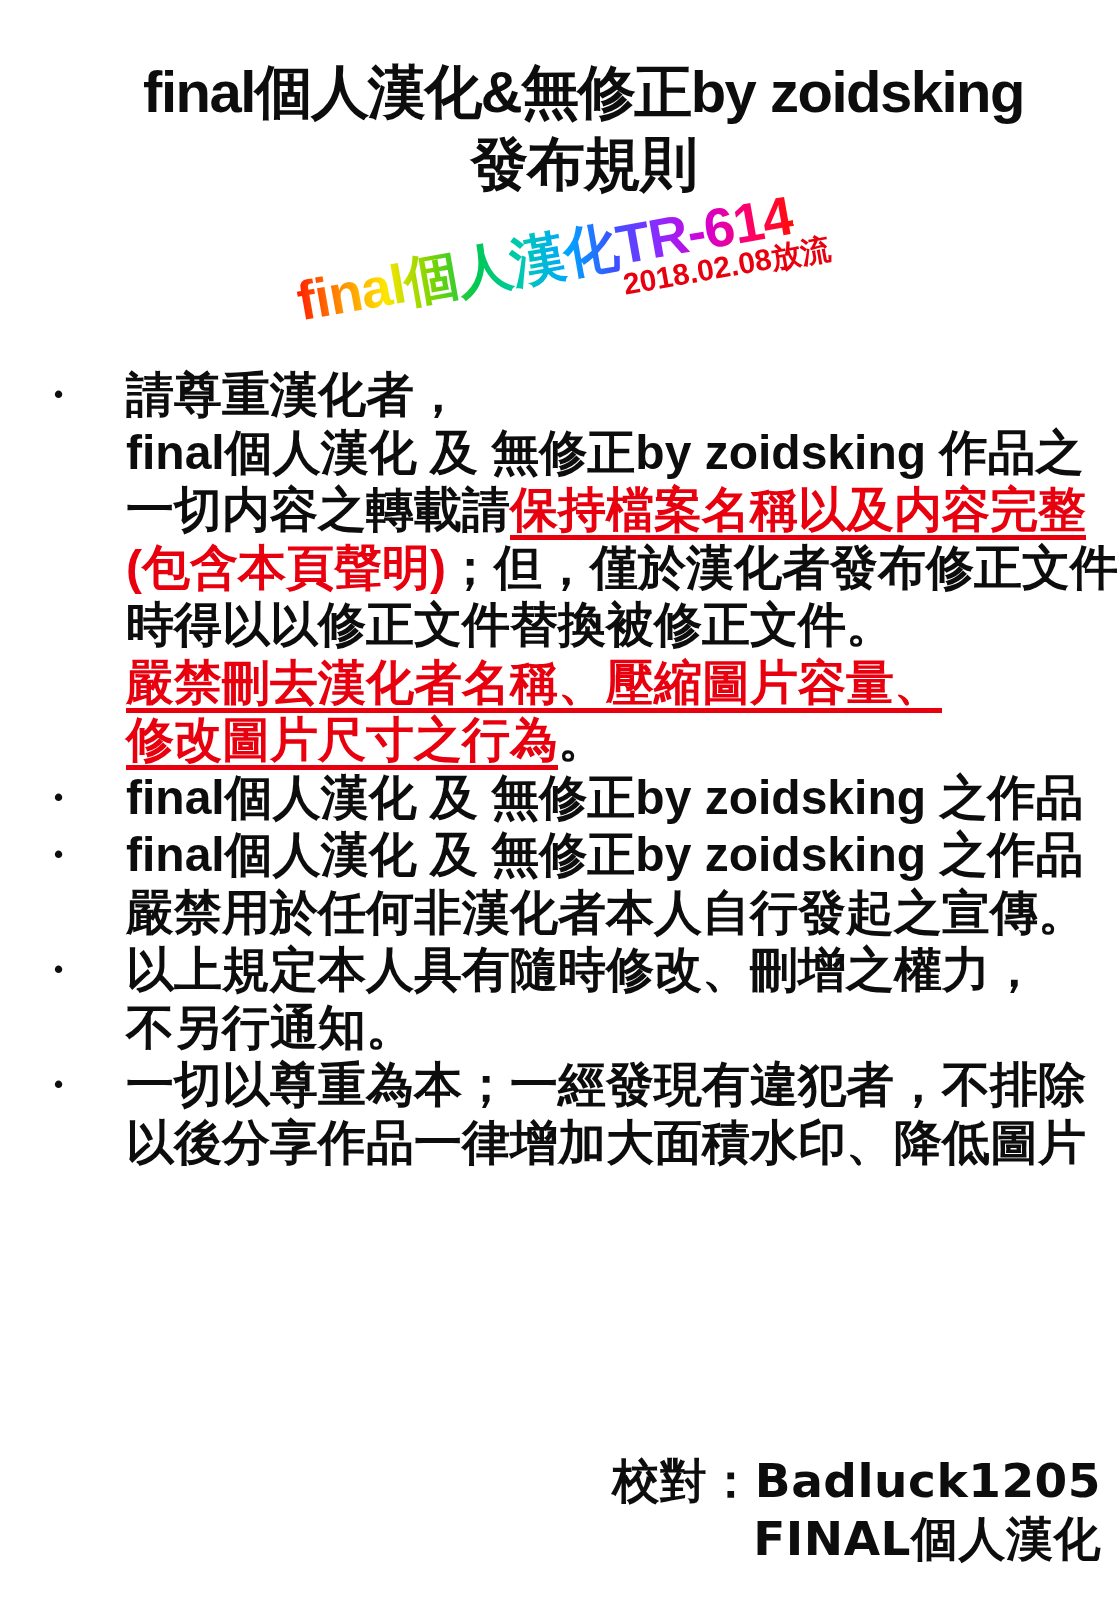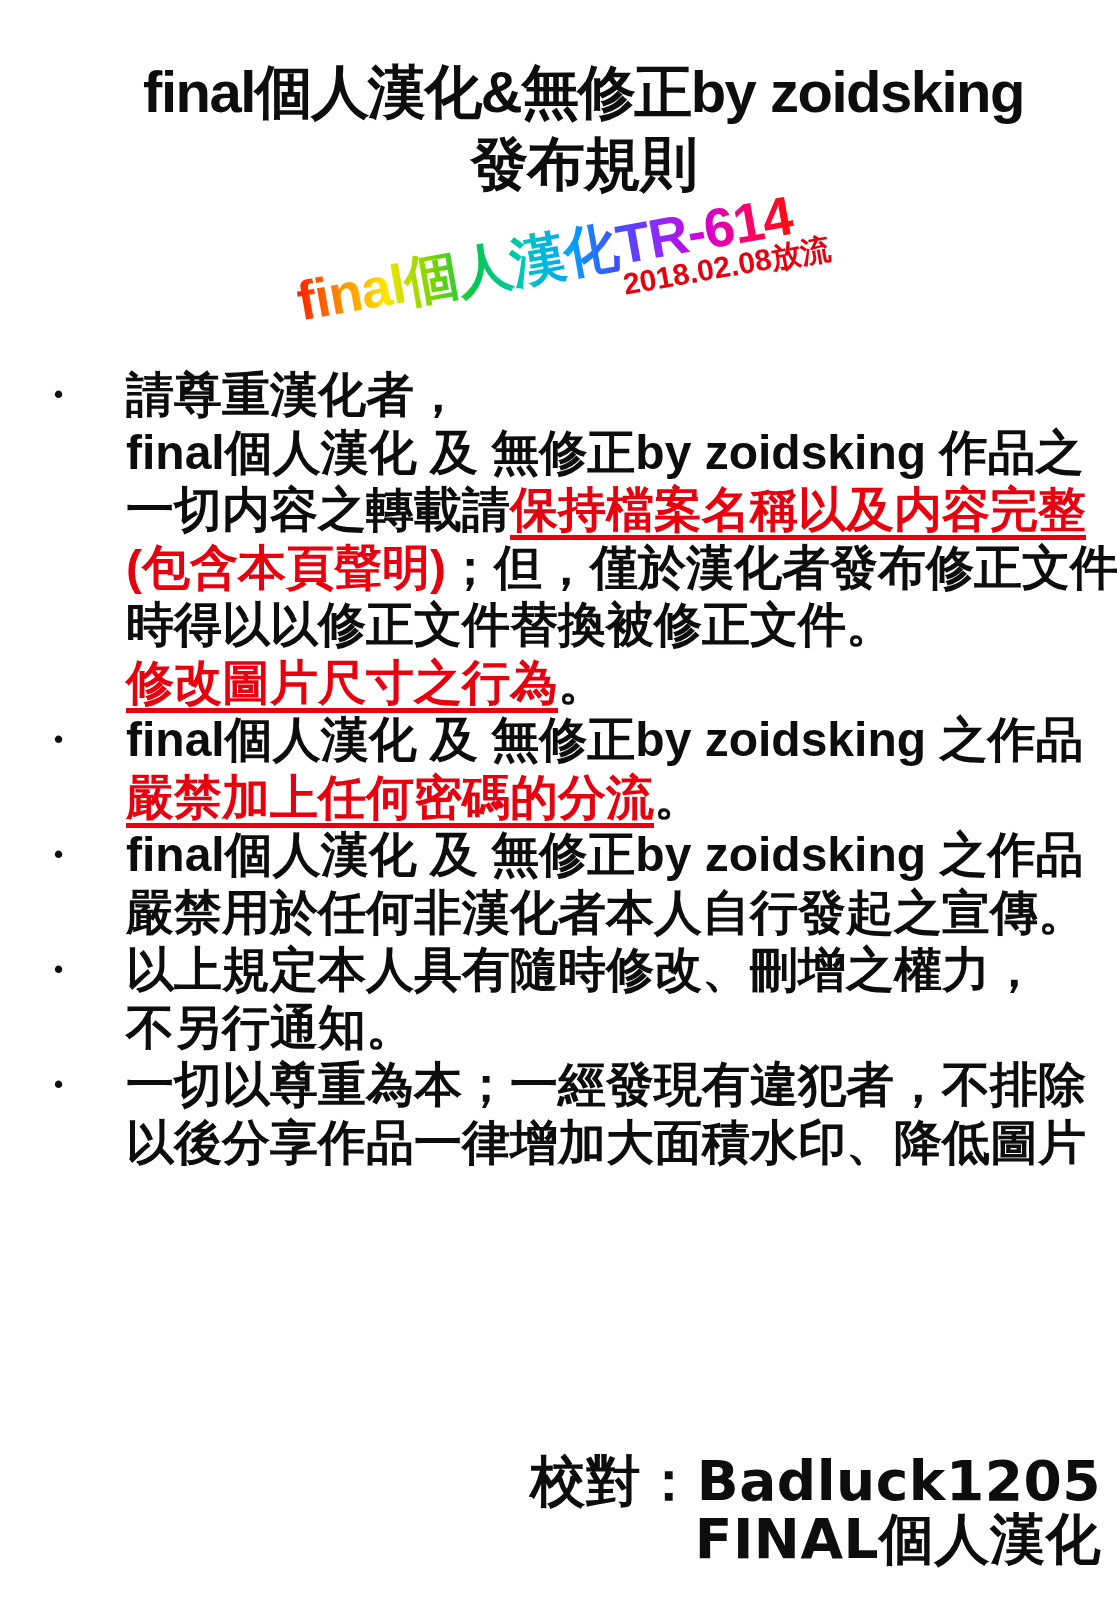--- a/index.html
+++ b/index.html
@@ -79,21 +79,21 @@
     text-decoration-thickness: 5px;
     text-underline-offset: 9px;
     text-decoration-color: var(--red, #e8000f);
   }
   .footer {
     position: absolute;
     right: 16px; top: 1452px;
     text-align: right;
     font-family: "DejaVu Sans", sans-serif;
     font-weight: 700;
-    font-size: 55px;
+    font-size: 47px;
     line-height: 58px;
     letter-spacing: 0.5px;
     color: var(--ink);
     white-space: nowrap;
   }
 </style>
 </head>
 <body style="--red: #e8000f; --ink: #0d0d0d; background: rgb(255, 255, 255);">
 
 <div class="page-title">
@@ -108,28 +108,28 @@
 
 <div class="rules">
     <div class="rule">
       <span class="marker">•</span>
       <div class="rule-body">
         <div class="rule-line"><span class="seg">請尊重漢化者，</span></div>
         <div class="rule-line"><span class="seg">final個人漢化 及 無修正by zoidsking 作品之</span></div>
         <div class="rule-line"><span class="seg">一切内容之轉載請</span><span class="seg red u">保持檔案名稱以及内容完整</span></div>
         <div class="rule-line"><span class="seg red">(包含本頁聲明)</span><span class="seg">；但，僅於漢化者發布修正文件</span></div>
         <div class="rule-line"><span class="seg">時得以以修正文件替換被修正文件。</span></div>
+        <div class="rule-line"><span class="seg red u">嚴禁刪去漢化者名稱、壓縮圖片容量、</span></div>
         <div class="rule-line"><span class="seg red u">修改圖片尺寸之行為</span><span class="seg">。</span></div>
       </div>
     </div>
     <div class="rule">
       <span class="marker">•</span>
       <div class="rule-body">
         <div class="rule-line"><span class="seg">final個人漢化 及 無修正by zoidsking 之作品</span></div>
-        <div class="rule-line"><span class="seg red u">嚴禁加上任何密碼的分流</span><span class="seg">。</span></div>
       </div>
     </div>
     <div class="rule">
       <span class="marker">•</span>
       <div class="rule-body">
         <div class="rule-line"><span class="seg">final個人漢化 及 無修正by zoidsking 之作品</span></div>
         <div class="rule-line"><span class="seg">嚴禁用於任何非漢化者本人自行發起之宣傳。</span></div>
       </div>
     </div>
     <div class="rule">

